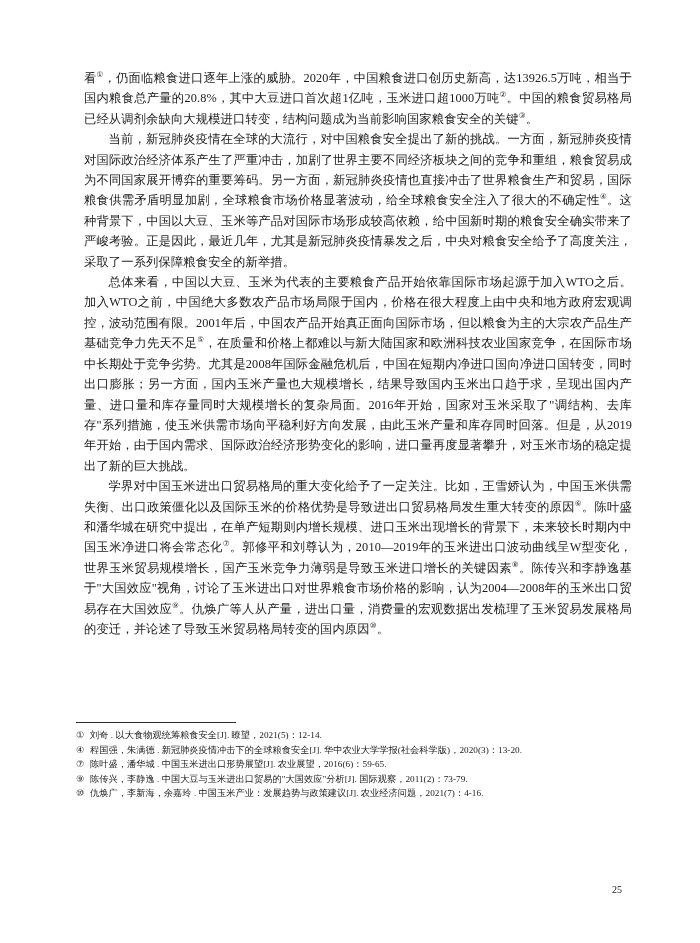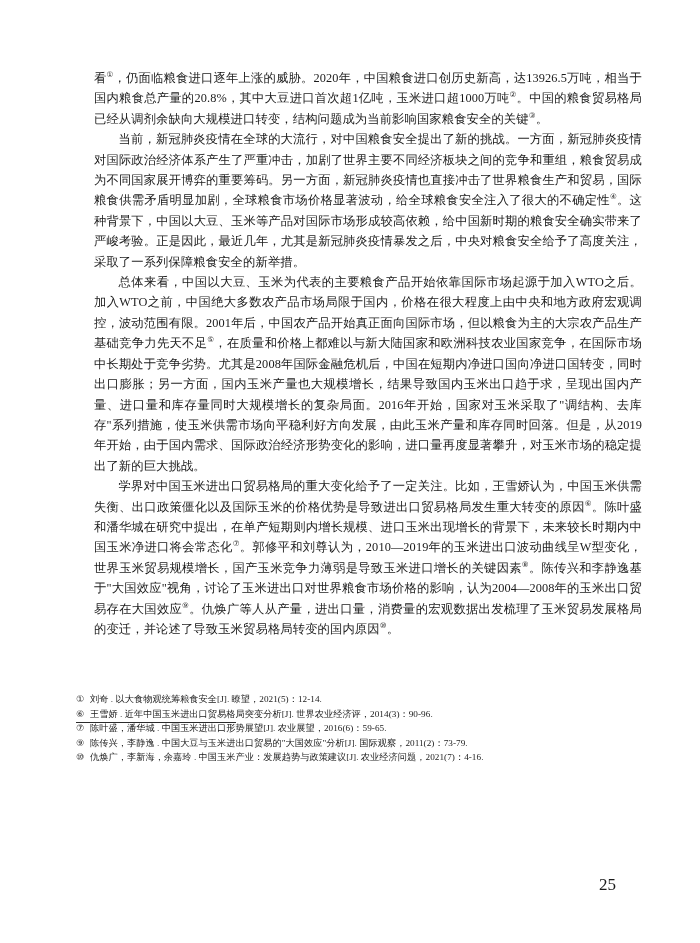--- a/index.html
+++ b/index.html
@@ -12,21 +12,21 @@
     width: 700px;
     height: 943px;
     background: #ffffff;
     margin: 0 auto;
     overflow: hidden;
     font-family: "Liberation Serif", "DejaVu Serif", serif;
     color: #1a1a1a;
   }
   .content {
     position: absolute;
-    left: 94px;
+    left: 84px;
     top: 68px;
     width: 548px;
   }
   .body-text p {
     margin: 0;
     font-size: 12.3px;
     line-height: 20.4px;
     text-align: justify;
     text-justify: inter-ideograph;
     text-indent: 2em;
@@ -44,43 +44,43 @@
     position: absolute;
     left: 76px;
     top: 722px;
     width: 160px;
     height: 1px;
     background: #2b2b2b;
   }
   .notes {
     position: absolute;
     left: 76px;
-    top: 692px;
+    top: 728px;
     width: 548px;
   }
   .notes div.note {
     font-size: 9.2px;
     line-height: 14.6px;
     text-align: justify;
     text-justify: inter-ideograph;
     padding-left: 14px;
     text-indent: -14px;
     letter-spacing: 0.005em;
   }
   .note .marker {
     display: inline-block;
     width: 14px;
     text-indent: 0;
     font-size: 9.2px;
   }
   .page-number {
     position: absolute;
-    right: 84px;
+    right: 78px;
     bottom: 48px;
-    font-size: 17px;
+    font-size: 10px;
     font-family: "Liberation Serif", serif;
     color: #1a1a1a;
   }
 </style>
 </head>
 <body>
 
 <div class="page">
 
   <div class="content">
@@ -89,21 +89,21 @@
         <p>当前，新冠肺炎疫情在全球的大流行，对中国粮食安全提出了新的挑战。一方面，新冠肺炎疫情对国际政治经济体系产生了严重冲击，加剧了世界主要不同经济板块之间的竞争和重组，粮食贸易成为不同国家展开博弈的重要筹码。另一方面，新冠肺炎疫情也直接冲击了世界粮食生产和贸易，国际粮食供需矛盾明显加剧，全球粮食市场价格显著波动，给全球粮食安全注入了很大的不确定性<sup>④</sup>。这种背景下，中国以大豆、玉米等产品对国际市场形成较高依赖，给中国新时期的粮食安全确实带来了严峻考验。正是因此，最近几年，尤其是新冠肺炎疫情暴发之后，中央对粮食安全给予了高度关注，采取了一系列保障粮食安全的新举措。</p>
         <p>总体来看，中国以大豆、玉米为代表的主要粮食产品开始依靠国际市场起源于加入WTO之后。加入WTO之前，中国绝大多数农产品市场局限于国内，价格在很大程度上由中央和地方政府宏观调控，波动范围有限。2001年后，中国农产品开始真正面向国际市场，但以粮食为主的大宗农产品生产基础竞争力先天不足<sup>⑤</sup>，在质量和价格上都难以与新大陆国家和欧洲科技农业国家竞争，在国际市场中长期处于竞争劣势。尤其是2008年国际金融危机后，中国在短期内净进口国向净进口国转变，同时出口膨胀；另一方面，国内玉米产量也大规模增长，结果导致国内玉米出口趋于求，呈现出国内产量、进口量和库存量同时大规模增长的复杂局面。2016年开始，国家对玉米采取了"调结构、去库存"系列措施，使玉米供需市场向平稳利好方向发展，由此玉米产量和库存同时回落。但是，从2019年开始，由于国内需求、国际政治经济形势变化的影响，进口量再度显著攀升，对玉米市场的稳定提出了新的巨大挑战。</p>
         <p>学界对中国玉米进出口贸易格局的重大变化给予了一定关注。比如，王雪娇认为，中国玉米供需失衡、出口政策僵化以及国际玉米的价格优势是导致进出口贸易格局发生重大转变的原因<sup>⑥</sup>。陈叶盛和潘华城在研究中提出，在单产短期则内增长规模、进口玉米出现增长的背景下，未来较长时期内中国玉米净进口将会常态化<sup>⑦</sup>。郭修平和刘尊认为，2010—2019年的玉米进出口波动曲线呈W型变化，世界玉米贸易规模增长，国产玉米竞争力薄弱是导致玉米进口增长的关键因素<sup>⑧</sup>。陈传兴和李静逸基于"大国效应"视角，讨论了玉米进出口对世界粮食市场价格的影响，认为2004—2008年的玉米出口贸易存在大国效应<sup>⑨</sup>。仇焕广等人从产量，进出口量，消费量的宏观数据出发梳理了玉米贸易发展格局的变迁，并论述了导致玉米贸易格局转变的国内原因<sup>⑩</sup>。</p>
       </div>
   </div>
 
   <div class="rule"></div>
 
   <div class="notes" id="footnotes">
       <div class="note"><span class="marker">①</span>刘奇 . 以大食物观统筹粮食安全[J]. 瞭望，2021(5)：12-14.</div>
-      <div class="note"><span class="marker">⑥</span>王雪娇 . 近年中国玉米进出口贸易格局突变分析[J]. 世界农业经济评，2014(3)：90-96.</div>
+      <div class="note"><span class="marker">④</span>程国强，朱满德 . 新冠肺炎疫情冲击下的全球粮食安全[J]. 华中农业大学学报(社会科学版)，2020(3)：13-20.</div>
       <div class="note"><span class="marker">⑦</span>陈叶盛，潘华城 . 中国玉米进出口形势展望[J]. 农业展望，2016(6)：59-65.</div>
       <div class="note"><span class="marker">⑨</span>陈传兴，李静逸 . 中国大豆与玉米进出口贸易的"大国效应"分析[J]. 国际观察，2011(2)：73-79.</div>
       <div class="note"><span class="marker">⑩</span>仇焕广，李新海，余嘉玲 . 中国玉米产业：发展趋势与政策建议[J]. 农业经济问题，2021(7)：4-16.</div>
     </div>
 
   <div class="page-number">25</div>
 
 </div>
 
 </body></html>

